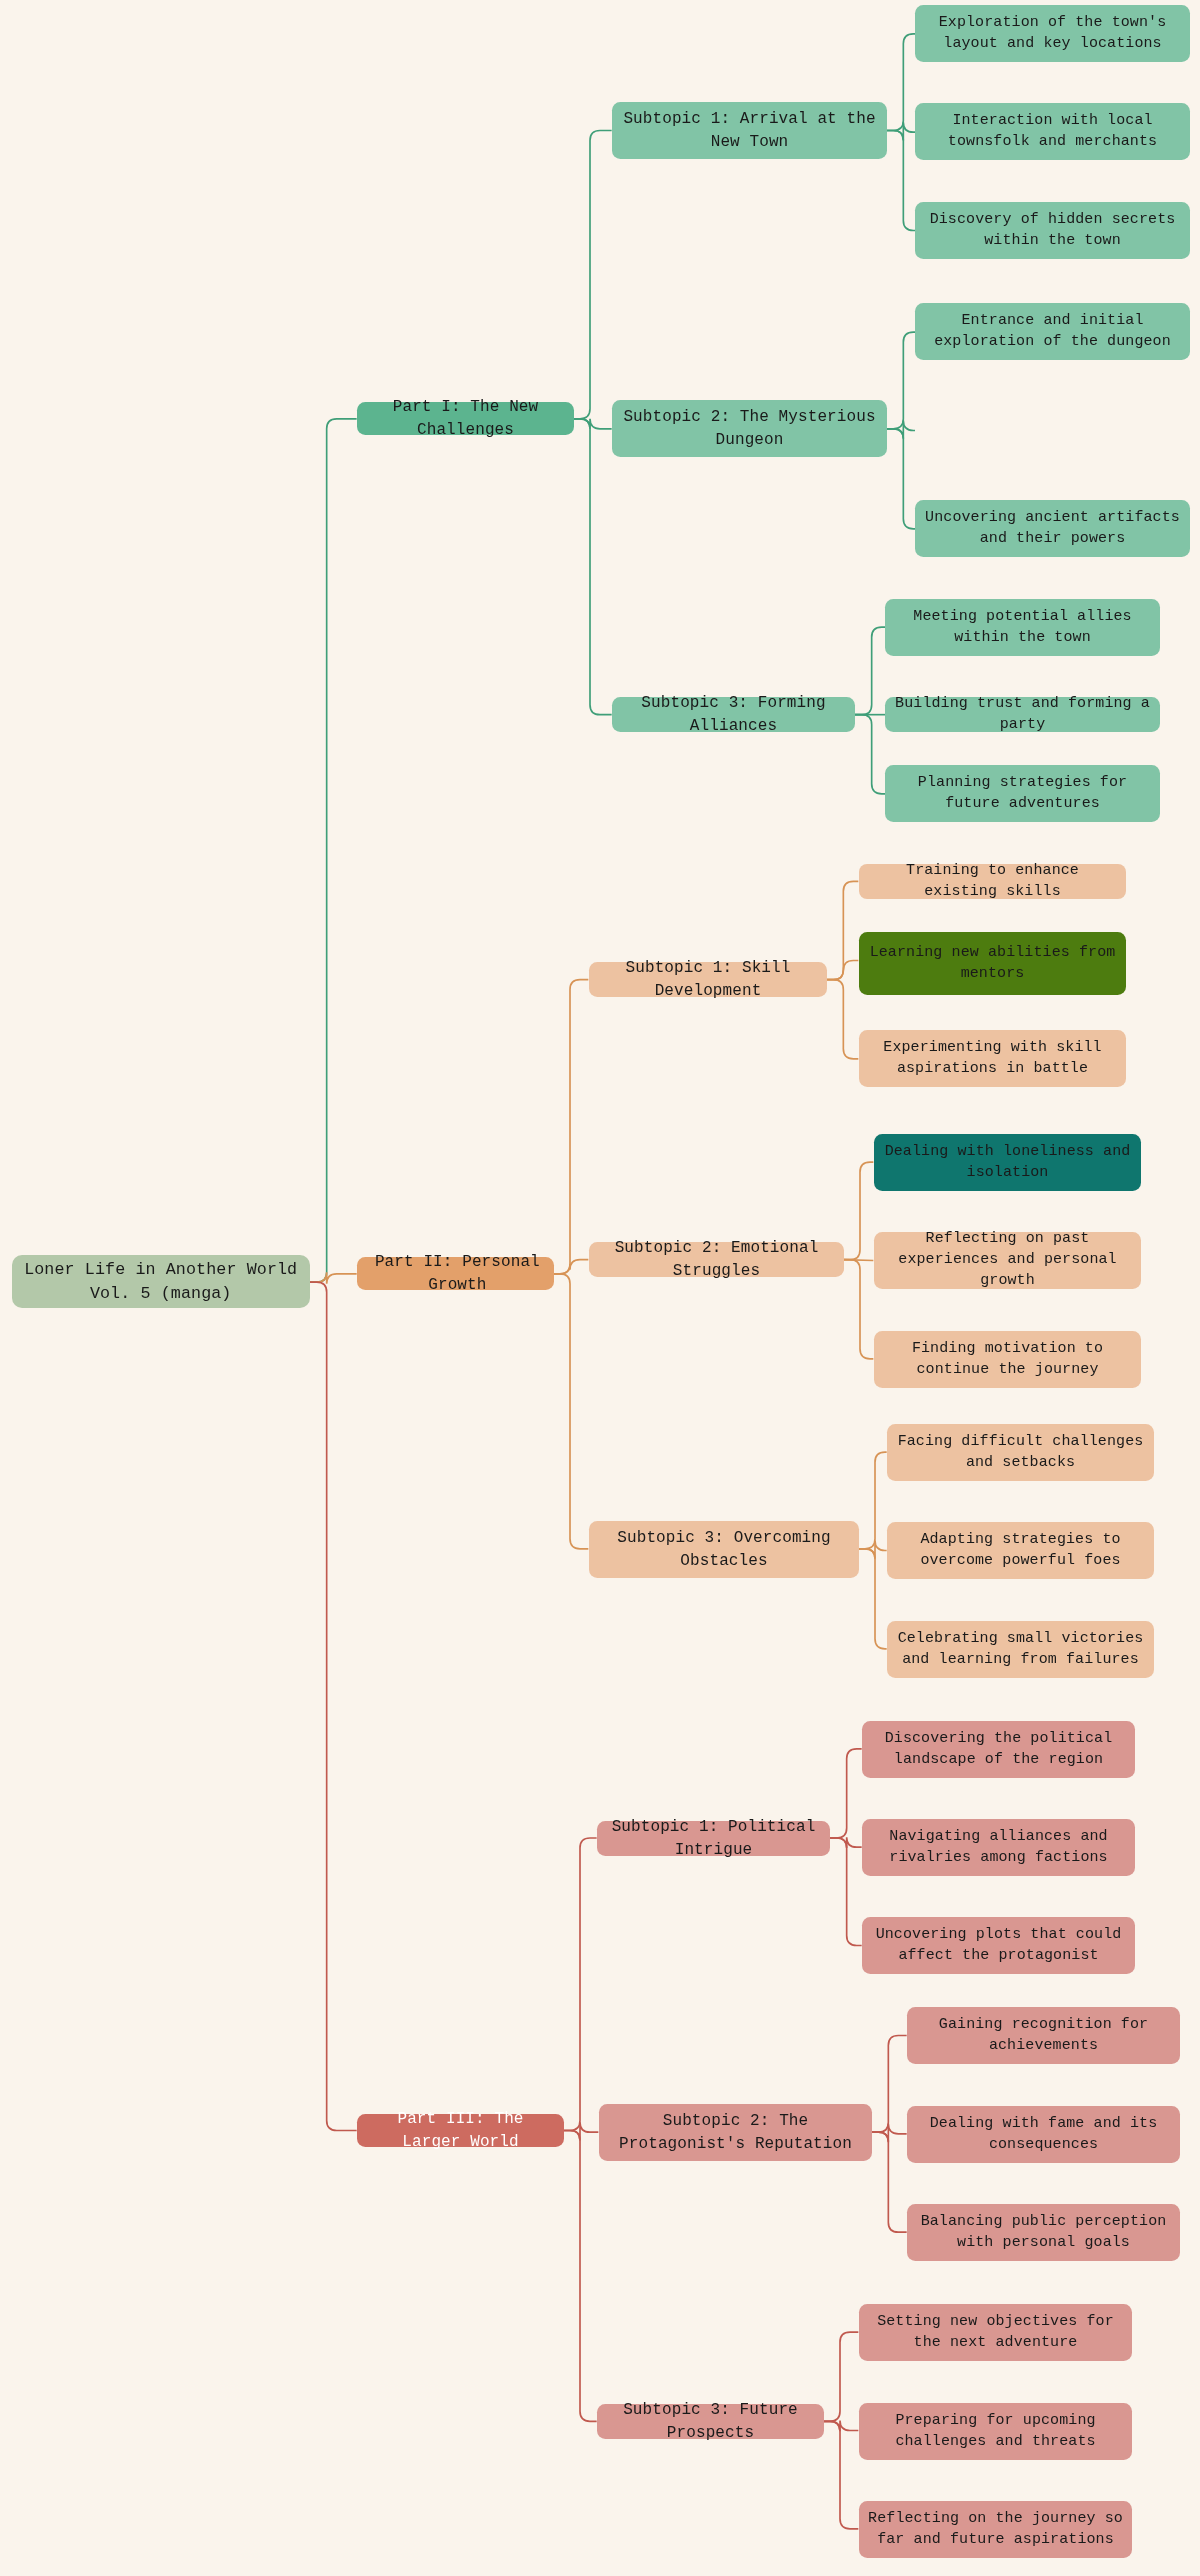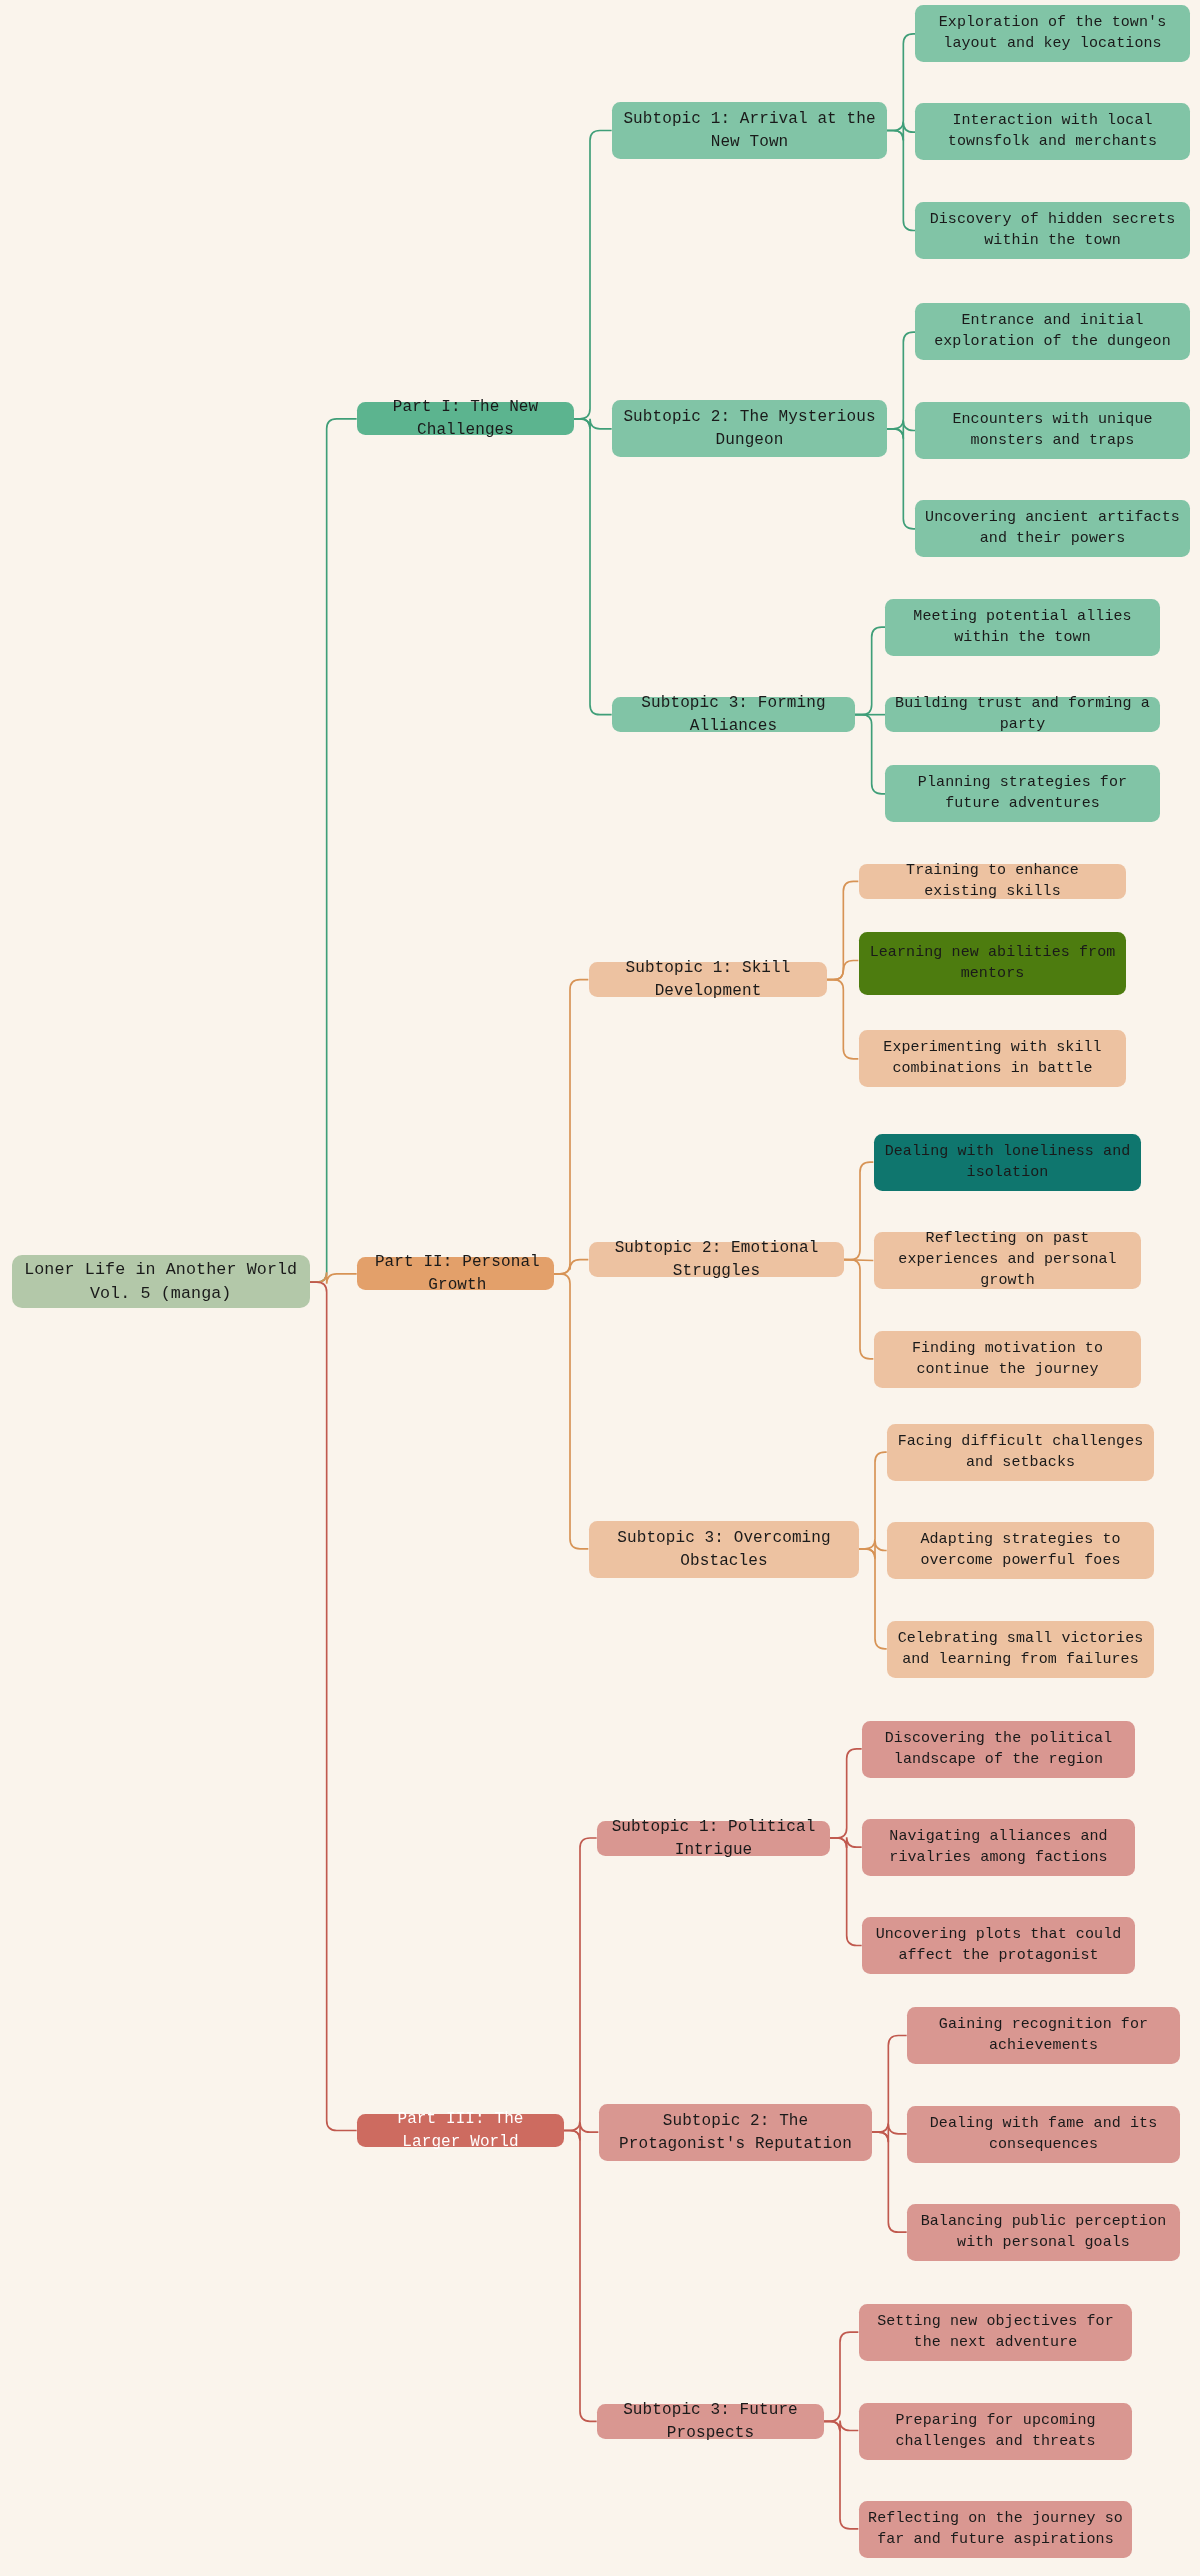--- a/index.html
+++ b/index.html
@@ -93,23 +93,20 @@
     </div>
     <div class="node leaf" style="left: 915px; top: 202px; width: 275px; height: 57px; background: rgb(129, 196, 166); color: rgb(26, 26, 26);">
       <span>Discovery of hidden secrets within the town</span>
     </div>
     <div class="node sub" style="left: 612px; top: 400px; width: 275px; height: 57px; background: rgb(129, 196, 166); color: rgb(26, 26, 26);">
       <span>Subtopic 2: The Mysterious Dungeon</span>
     </div>
     <div class="node leaf" style="left: 915px; top: 303px; width: 275px; height: 57px; background: rgb(129, 196, 166); color: rgb(26, 26, 26);">
       <span>Entrance and initial exploration of the dungeon</span>
     </div>
-    <div class="node leaf" style="left: 915px; top: 402px; width: 275px; height: 57px; background: rgb(129, 196, 166); color: rgb(26, 26, 26);">
-      <span>Encounters with unique monsters and traps</span>
-    </div>
     <div class="node leaf" style="left: 915px; top: 500px; width: 275px; height: 57px; background: rgb(129, 196, 166); color: rgb(26, 26, 26);">
       <span>Uncovering ancient artifacts and their powers</span>
     </div>
     <div class="node sub" style="left: 612px; top: 697px; width: 243px; height: 35px; background: rgb(129, 196, 166); color: rgb(26, 26, 26);">
       <span>Subtopic 3: Forming Alliances</span>
     </div>
     <div class="node leaf" style="left: 885px; top: 599px; width: 275px; height: 57px; background: rgb(129, 196, 166); color: rgb(26, 26, 26);">
       <span>Meeting potential allies within the town</span>
     </div>
     <div class="node leaf" style="left: 885px; top: 697px; width: 275px; height: 35px; background: rgb(129, 196, 166); color: rgb(26, 26, 26);">
@@ -124,21 +121,21 @@
     <div class="node sub" style="left: 589px; top: 962px; width: 238px; height: 35px; background: rgb(237, 194, 161); color: rgb(26, 26, 26);">
       <span>Subtopic 1: Skill Development</span>
     </div>
     <div class="node leaf" style="left: 859px; top: 864px; width: 267px; height: 35px; background: rgb(237, 194, 161); color: rgb(26, 26, 26); border-radius: 8px;">
       <span>Training to enhance existing skills</span>
     </div>
     <div class="node leaf" style="left: 859px; top: 932px; width: 267px; height: 63px; background: #4d7c0f; color: rgb(26, 26, 26);">
       <span>Learning new abilities from mentors</span>
     </div>
     <div class="node leaf" style="left: 859px; top: 1030px; width: 267px; height: 57px; background: rgb(237, 194, 161); color: rgb(26, 26, 26);">
-      <span>Experimenting with skill combinations in battle</span>
+      <span>Experimenting with skill aspirations in battle</span>
     </div>
     <div class="node sub" style="left: 589px; top: 1242px; width: 255px; height: 35px; background: rgb(237, 194, 161); color: rgb(26, 26, 26);">
       <span>Subtopic 2: Emotional Struggles</span>
     </div>
     <div class="node leaf" style="left: 874px; top: 1134px; width: 267px; height: 57px; background: #0f766e; color: rgb(26, 26, 26);">
       <span>Dealing with loneliness and isolation</span>
     </div>
     <div class="node leaf" style="left: 874px; top: 1232px; width: 267px; height: 57px; background: rgb(237, 194, 161); color: rgb(26, 26, 26);">
       <span>Reflecting on past experiences and personal growth</span>
     </div>

